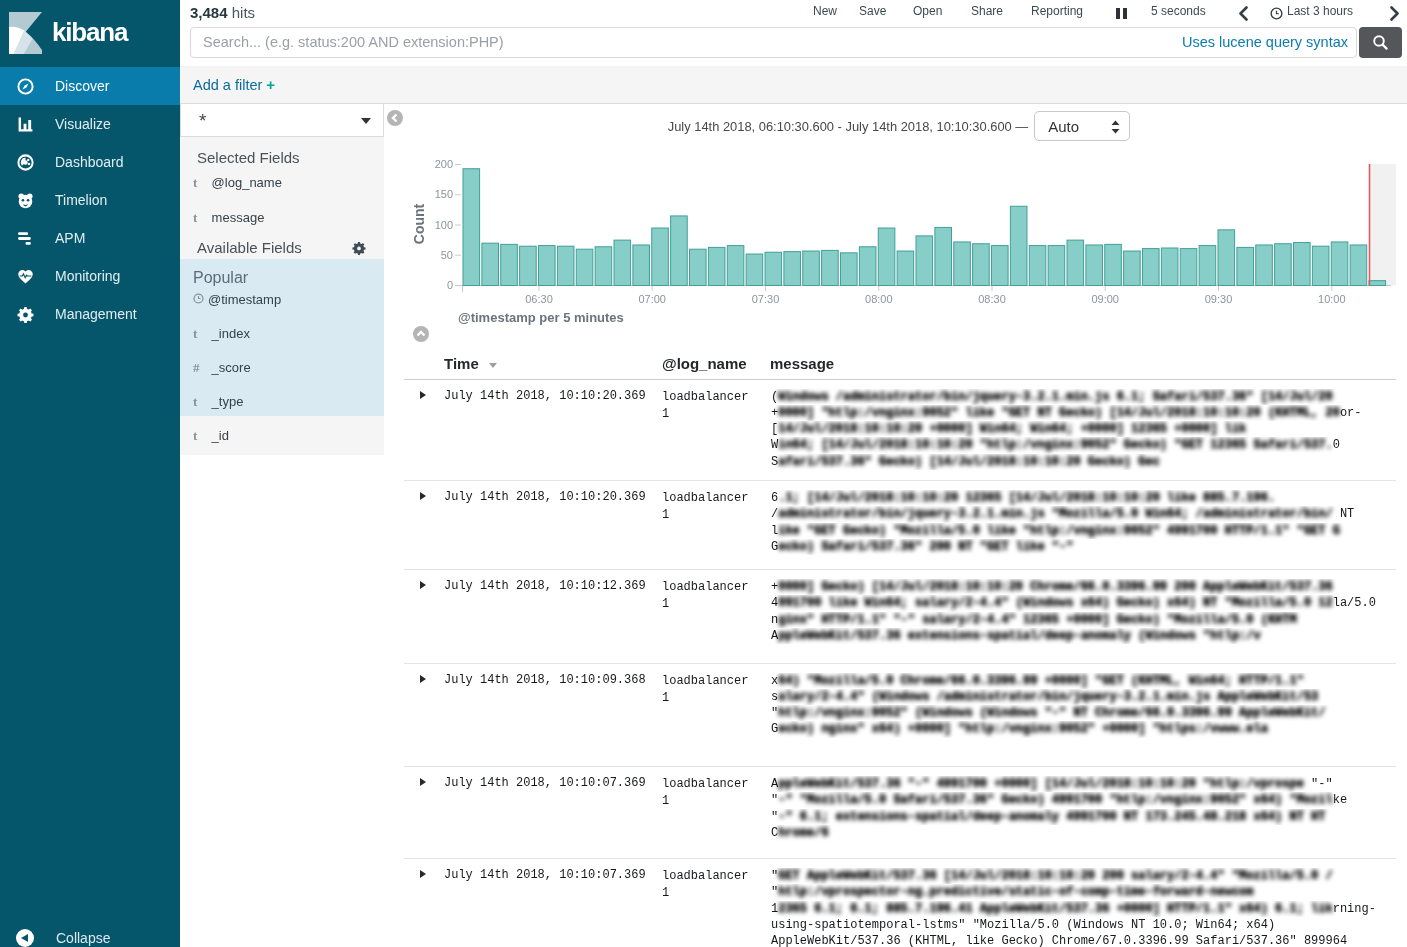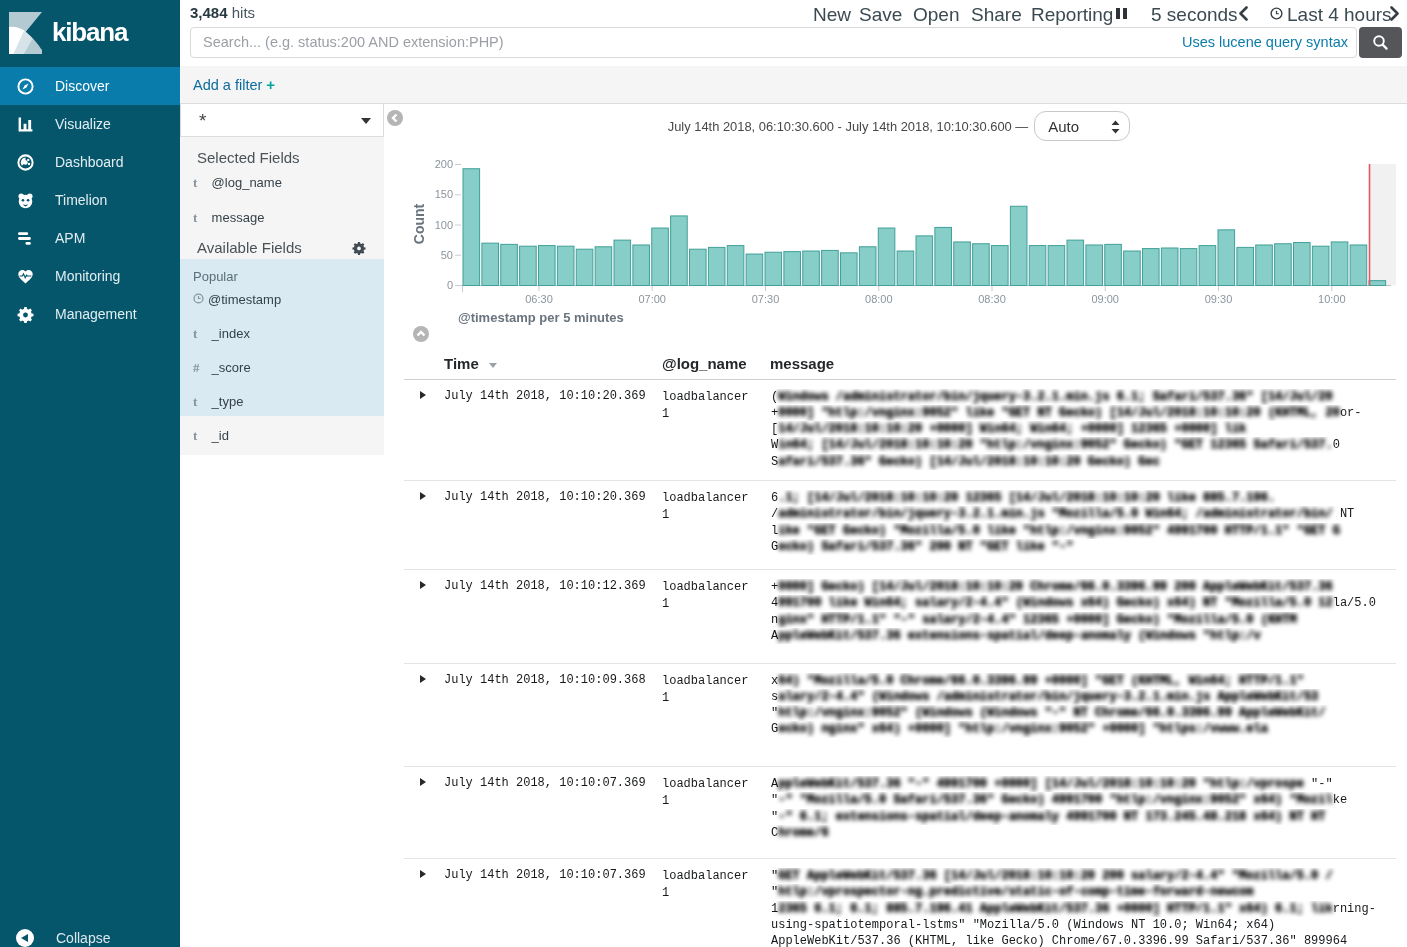--- a/index.html
+++ b/index.html
@@ -17,21 +17,21 @@
 #collapse { position:absolute; left:0; bottom:-10px; height:38px; width:180px; display:flex;
   align-items:center; color:#dce8ee; font-size:14px; }
 #collapse .circ { width:18px; height:18px; border-radius:50%; background:#fff;
   margin-left:16px; position:relative; }
 #collapse .circ:after { content:""; position:absolute; left:5px; top:4.5px;
   border-right:7px solid #05566b; border-top:4.5px solid transparent; border-bottom:4.5px solid transparent; }
 #collapse span { margin-left:22px; }
 
 #hits { position:absolute; left:190px; top:4px; font-size:15px; color:#46575f; }
 #hits b { color:#25383f; font-weight:700; }
-.menu { position:absolute; top:4px; font-size:19px; color:#3b4a51; }
+.menu { position:absolute; top:4px; font-size:12px; color:#3b4a51; }
 #pauseic { position:absolute; left:1116px; top:8px; width:12px; height:10px; }
 #pauseic div { position:absolute; top:0; width:3.6px; height:10.5px; background:#2f3339; }
 #clockic { position:absolute; left:1270px; top:7px; width:13px; height:13px; }
 
 #searchbox { position:absolute; left:190px; top:27px; width:1167px; height:31px;
   border:1px solid #d9d9d9; border-radius:4px; background:#fff; }
 #searchph { position:absolute; left:203px; top:34px; font-size:14.5px; color:#9aa0a5; }
 #lucene { position:absolute; left:1182px; top:34px; font-size:14.5px; color:#0c7cab; }
 #searchbtn { position:absolute; left:1359px; top:27px; width:43px; height:31px;
   background:#54565a; border-radius:4px; }
@@ -52,21 +52,21 @@
 .frow { position:absolute; left:13px; font-size:13px; color:#36424a; }
 .frow .ft { display:inline-block; width:15px; color:#87949c; font-weight:700;
   font-family:"Liberation Serif",serif; font-size:13px; }
 #popular { position:absolute; left:0; top:155px; width:204px; height:157px; background:#d9eaf2; }
 
 .circbtn { position:absolute; width:16px; height:16px; border-radius:50%; background:#b5b5b5; }
 .circbtn svg { position:absolute; left:0; top:0; }
 #charttitle { position:absolute; left:384px; top:110px; width:1023px; height:32px;
   display:flex; align-items:center; justify-content:center; font-size:12.9px; color:#484848; padding-left:7px; }
 #autosel { display:inline-flex; align-items:center; margin-left:6px; width:96px; height:30px;
-  border:1px solid #c8c8c8; border-radius:12px; background:#fff; position:relative; }
+  border:1px solid #c8c8c8; border-radius:5px; background:#fff; position:relative; }
 #autosel span { margin-left:13px; font-size:15px; color:#333; }
 #chart { position:absolute; left:384px; top:145px; width:1023px; height:190px; }
 #chart rect { fill:#86cec7; stroke:#41a098; stroke-width:1; }
 .yl { font-size:11px; fill:#8b959d; text-anchor:end; font-family:"Liberation Sans",sans-serif; }
 .xl { font-size:11px; fill:#8b959d; text-anchor:middle; font-family:"Liberation Sans",sans-serif; }
 .tk { stroke:#c9ccce; stroke-width:1; }
 #xtitle { position:absolute; left:458px; top:310px; width:933px; text-align:left;
   font-size:13px; font-weight:700; color:#6a747e; }
 #ylabel { position:absolute; left:419px; top:224px; font-size:14px; font-weight:700;
   color:#6a747e; transform:translate(-50%,-50%) rotate(-90deg); }
@@ -176,21 +176,21 @@
     <div style="left:7px"></div>
   </div>
 <div class="menu" style="left:1151px">5 seconds</div>
 <svg class="abs" style="left:1238px;top:6px" width="11" height="15" viewBox="0 0 11 15">
     <path d="M8.5 1.5 L2.5 7.5 L8.5 13.5" stroke="#343e44" stroke-width="2.6" fill="none" stroke-linecap="round" stroke-linejoin="round"></path>
   </svg>
 <svg id="clockic" viewBox="0 0 16 16">
     <circle cx="8" cy="8" r="6.6" fill="none" stroke="#343e44" stroke-width="1.7"></circle>
     <path d="M8 4.6 V8.3 H10.9" stroke="#343e44" stroke-width="1.5" fill="none"></path>
   </svg>
-<div class="menu" style="left:1287px">Last 4 hours</div>
+<div class="menu" style="left:1287px">Last 3 hours</div>
 <svg class="abs" style="left:1389px;top:6px" width="11" height="15" viewBox="0 0 11 15">
     <path d="M2.5 1.5 L8.5 7.5 L2.5 13.5" stroke="#343e44" stroke-width="2.6" fill="none" stroke-linecap="round" stroke-linejoin="round"></path>
   </svg>
 
 <div id="searchbox"></div>
 <div id="searchph">Search... (e.g. status:200 AND extension:PHP)</div>
 <div id="lucene">Uses lucene query syntax</div>
 <div id="searchbtn">
     <svg style="position:absolute;left:13px;top:7px" width="17" height="17" viewBox="0 0 17 17">
       <circle cx="7" cy="7" r="4.8" fill="none" stroke="#fff" stroke-width="1.9"></circle>
@@ -209,21 +209,21 @@
     </div>
   <div class="fhead" style="top:45px">Selected Fields</div>
   <div class="frow" style="top:71px"><span class="ft">t</span> @log_name</div>
   <div class="frow" style="top:106px"><span class="ft">t</span> message</div>
   <div class="fhead" style="top:135px">Available Fields</div>
   <svg style="position:absolute;left:172px;top:137px" width="14" height="14" viewBox="0 0 16 16">
       <path d="M8 1 l1.1 0 .35 1.75a5.3 5.3 0 0 1 1.55.64l1.5-.97 1.55 1.55-.97 1.5c.28.48.5 1 .64 1.55L15.5 7.4v2.2l-1.75.35a5.3 5.3 0 0 1-.64 1.55l.97 1.5-1.55 1.55-1.5-.97a5.3 5.3 0 0 1-1.55.64L9.1 16H6.9l-.35-1.75a5.3 5.3 0 0 1-1.55-.64l-1.5.97-1.55-1.55.97-1.5a5.3 5.3 0 0 1-.64-1.55L.5 9.6V7.4l1.75-.35c.14-.55.36-1.07.64-1.55l-.97-1.5L3.47 2.45l1.5.97a5.3 5.3 0 0 1 1.55-.64L6.9 1z" fill="#414c54"></path>
       <circle cx="8" cy="8.5" r="2.1" fill="#f5f5f5"></circle>
     </svg>
   <div id="popular">
-    <div style="position:absolute;left:13px;top:10px;font-size:13px;color:#5c6d78">Popular</div>
+    <div style="position:absolute;left:13px;top:10px;font-size:16px;color:#5c6d78">Popular</div>
     <div class="frow" style="top:33px"><svg width="11" height="11" viewBox="0 0 16 16" style="margin-right:4px">
           <circle cx="8" cy="8" r="6.5" fill="none" stroke="#87949c" stroke-width="1.8"></circle>
           <path d="M8 4.5 V8 H11" stroke="#87949c" stroke-width="1.6" fill="none"></path>
         </svg>@timestamp</div>
     <div class="frow" style="top:67px"><span class="ft">t</span> _index</div>
     <div class="frow" style="top:101px"><span class="ft">#</span> _score</div>
     <div class="frow" style="top:135px"><span class="ft">t</span> _type</div>
   </div>
   <div class="frow" style="top:324px"><span class="ft">t</span> _id</div>
 </div>

